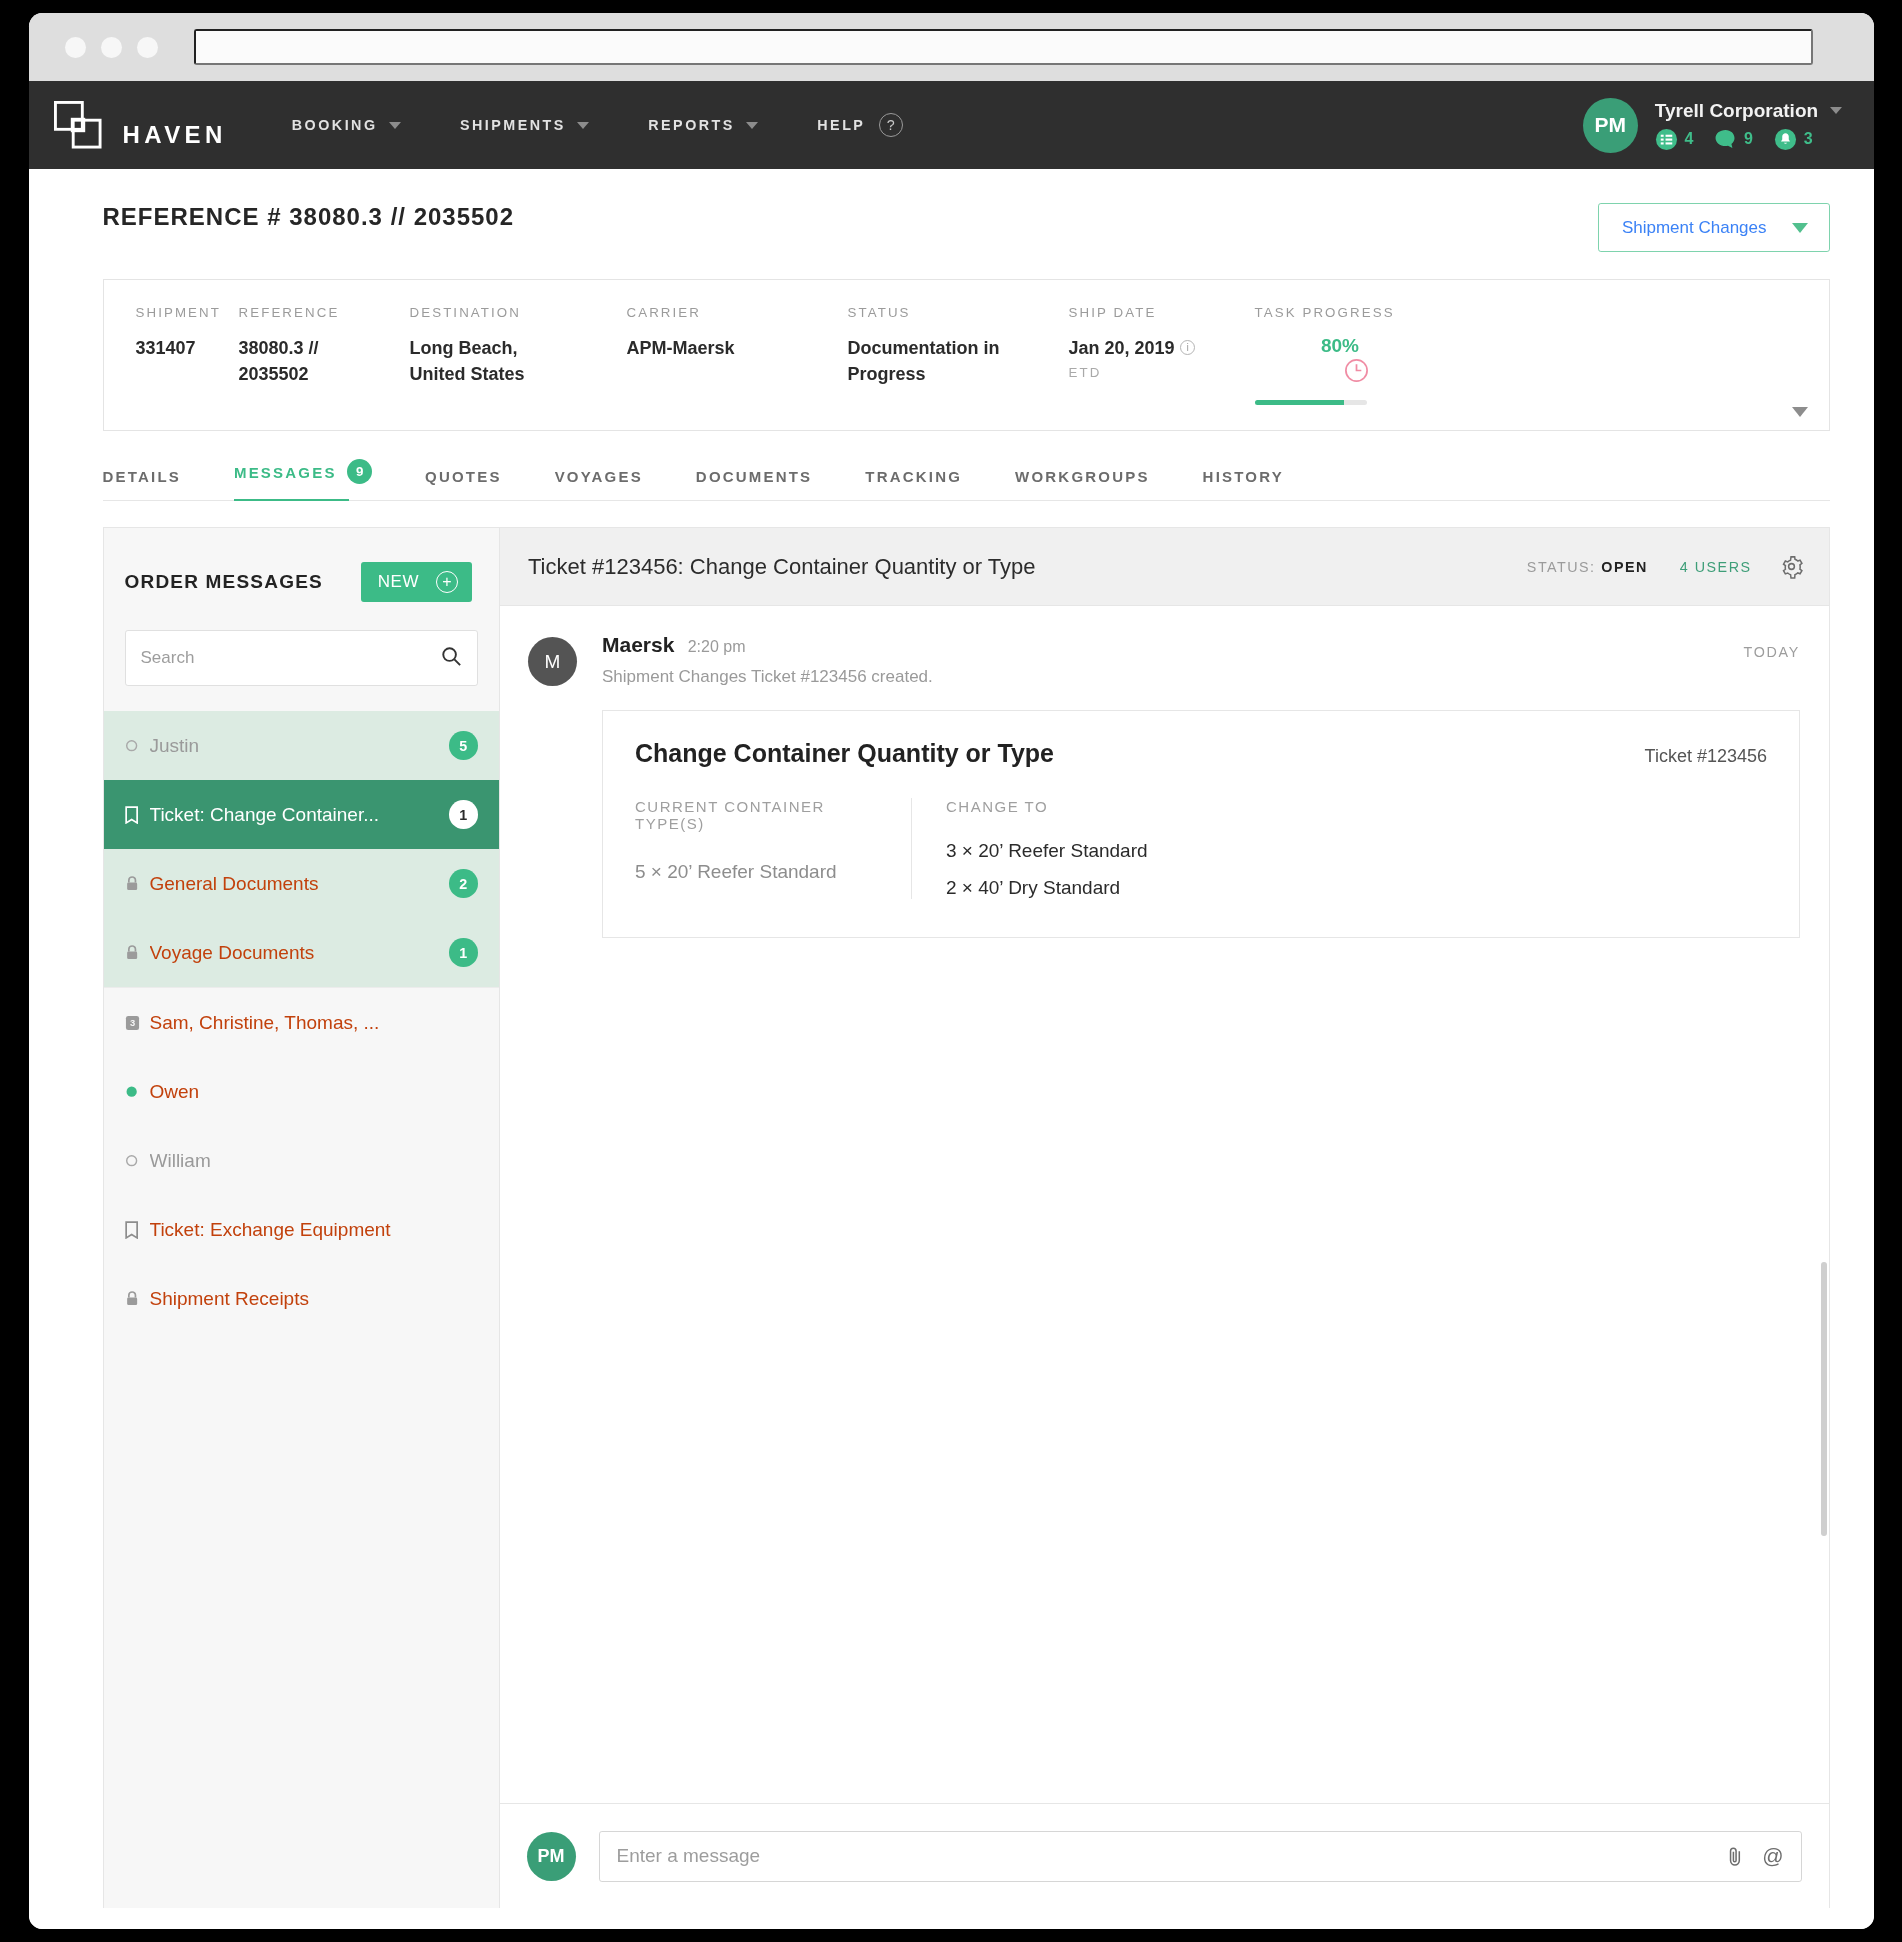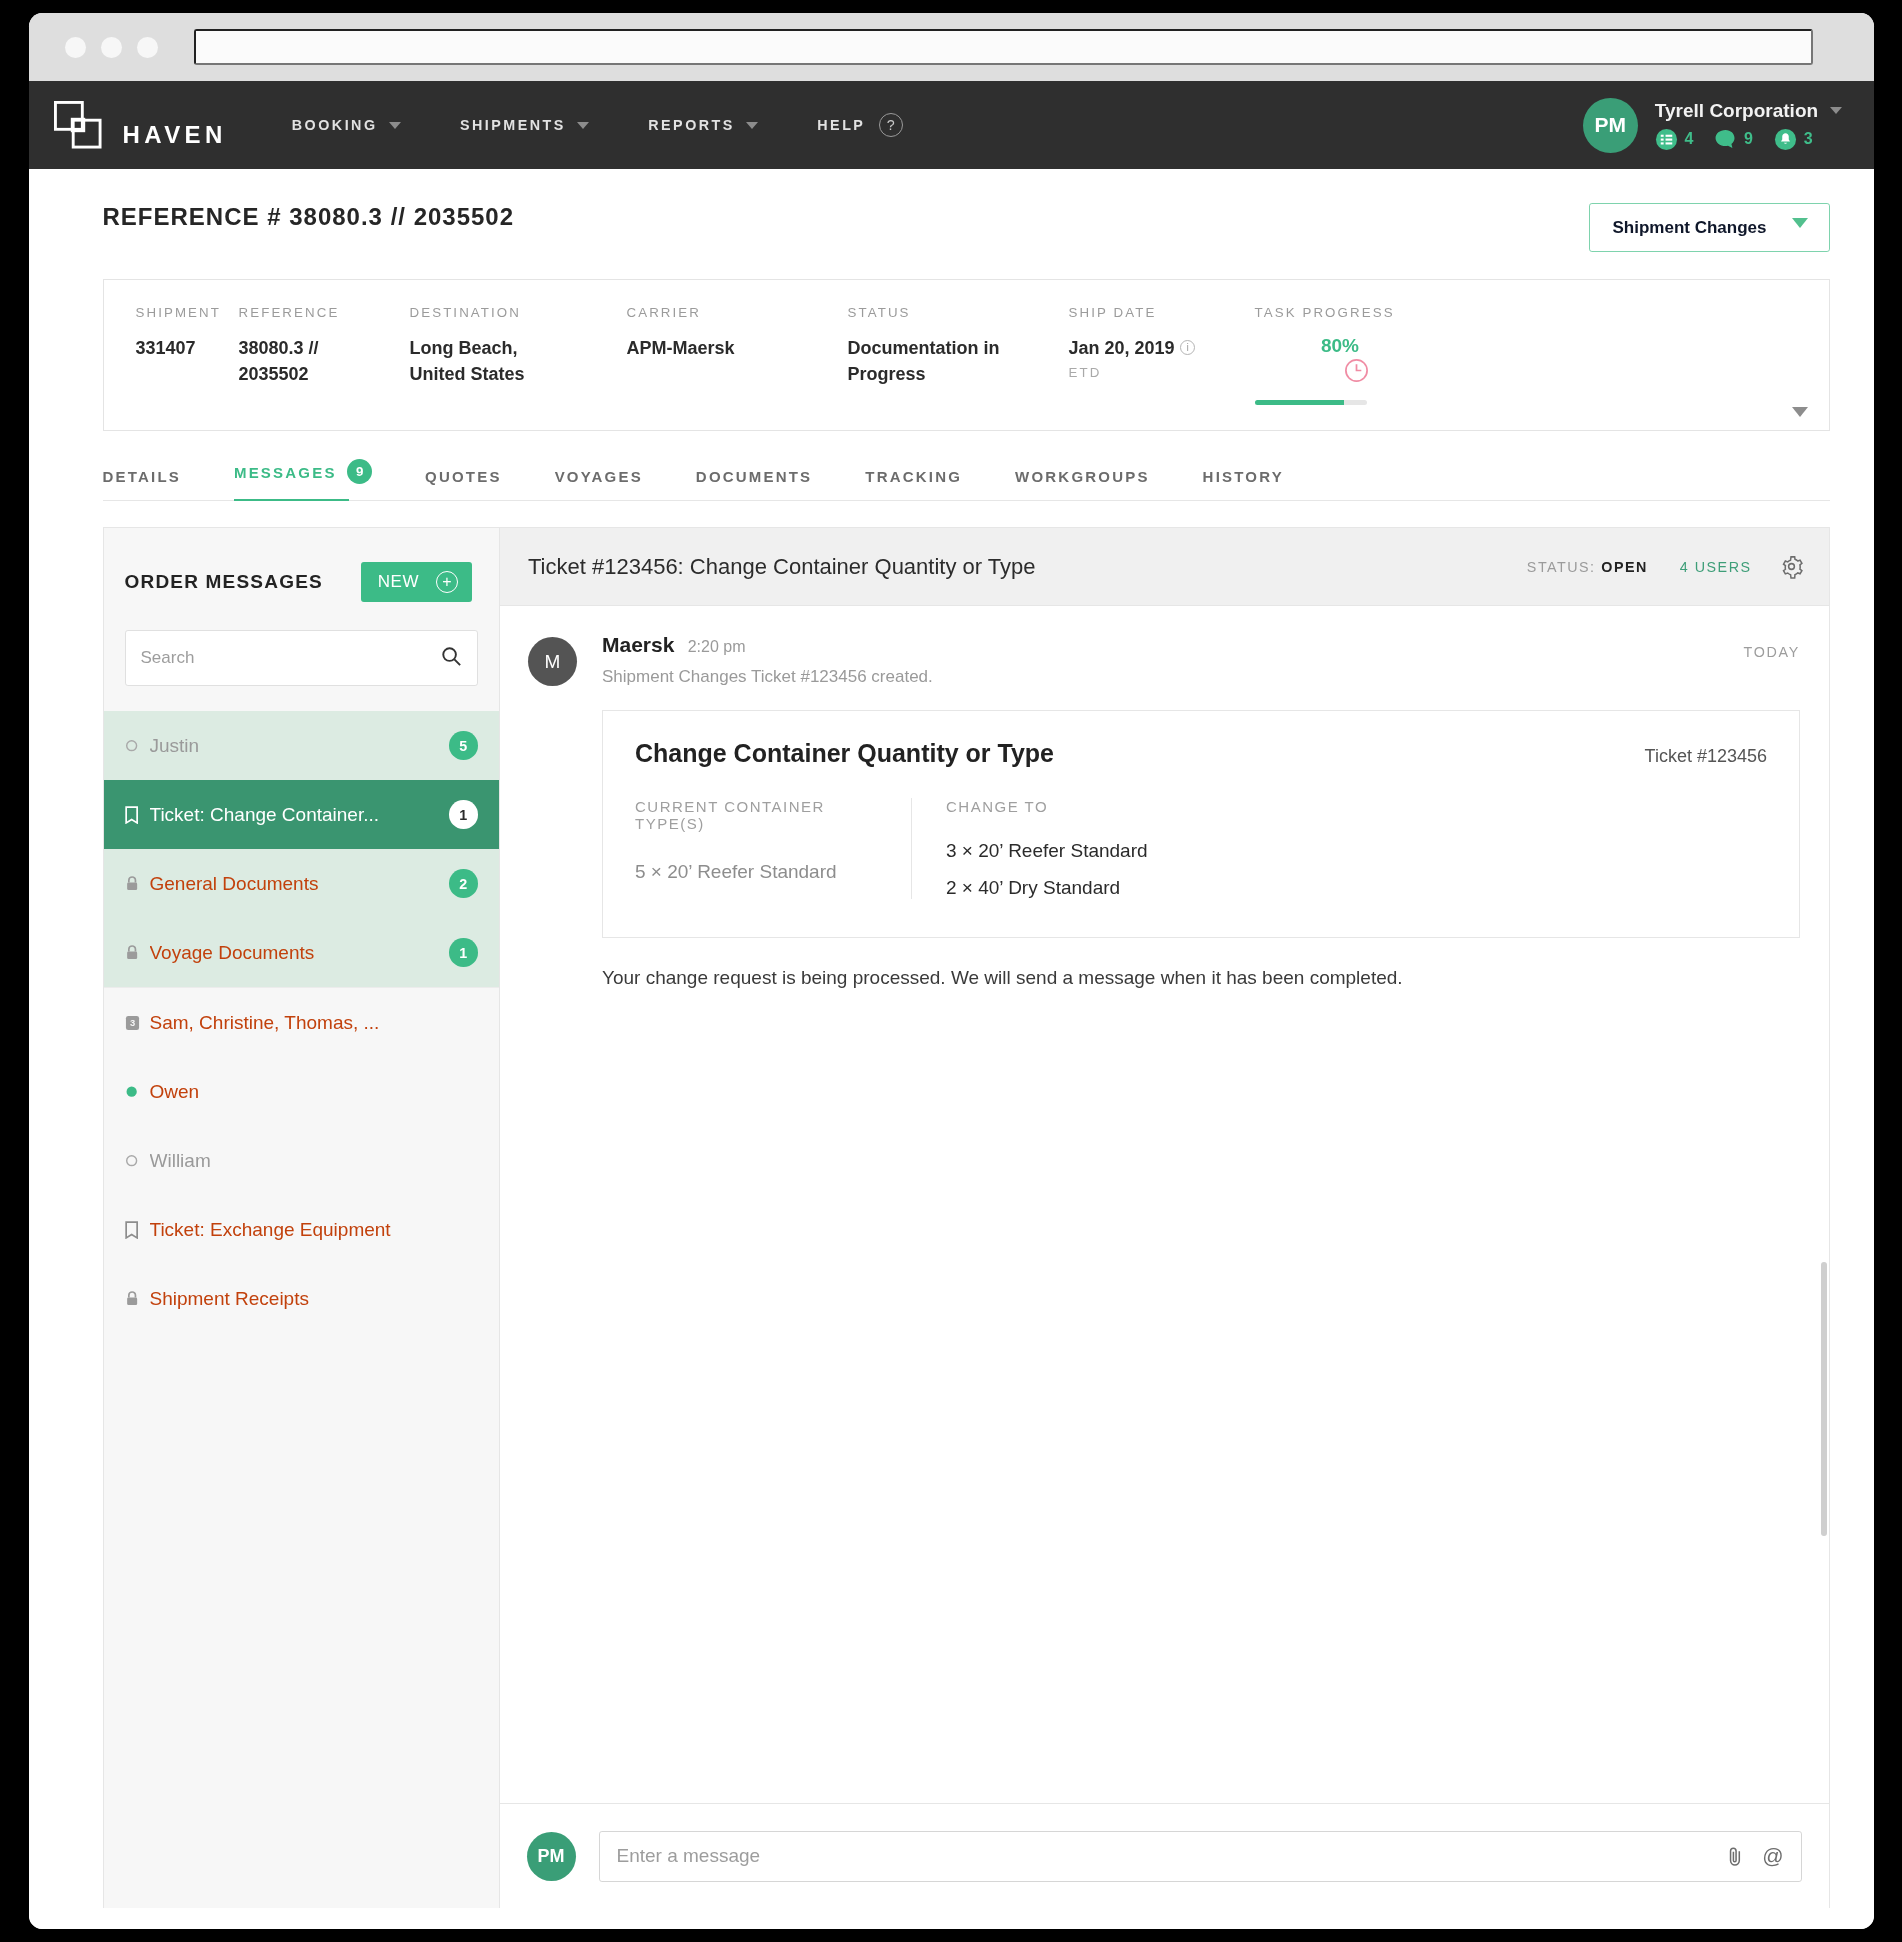--- a/index.html
+++ b/index.html
@@ -93,24 +93,24 @@
   #refrow {
     display: flex; align-items: flex-start; justify-content: space-between;
     padding: 34px 44px 0 74px;
   }
   #reftitle {
     font-size: 24px; font-weight: 700; color: #262626;
     letter-spacing: 1px;
   }
   #shipchanges {
     border: 1.4px solid #7ed3ad; border-radius: 2.9px;
-    color: #0f172a; background: #fff;
+    color: #3b82f6; background: #fff;
     font-size: 17px;
     padding: 13.3px 21px 13.3px 23px;
-    display: flex; align-items: flex-start; white-space: nowrap; font-weight: bold;
+    display: flex; align-items: center; white-space: nowrap;
   }
   #shipchanges .tri {
     width: 0; height: 0; margin-left: 25px;
     border-left: 8.6px solid transparent;
     border-right: 8.6px solid transparent;
     border-top: 10.5px solid #52c08e;
   }
 
   
   #summary {
@@ -682,21 +682,20 @@
                     <div class="colval">5 × 20’ Reefer Standard</div>
                   </div>
                   <div class="cardcol right">
                     <div class="collabel">CHANGE TO</div>
                     <div class="colval">3 × 20’ Reefer Standard</div>
                     <div class="colval">2 × 40’ Dry Standard</div>
                   </div>
                 </div>
               </div>
 
-              <div id="mfollow">Your change request is being processed. We will send a message when it has been completed.</div>
             </div>
           </div>
           <div id="convscroll"></div>
         </div>
 
         <div id="composer">
           <div id="cavatar">PM</div>
           <div id="cinputwrap">
             <input id="cinput" placeholder="Enter a message" style="">
             <span class="cicon">

